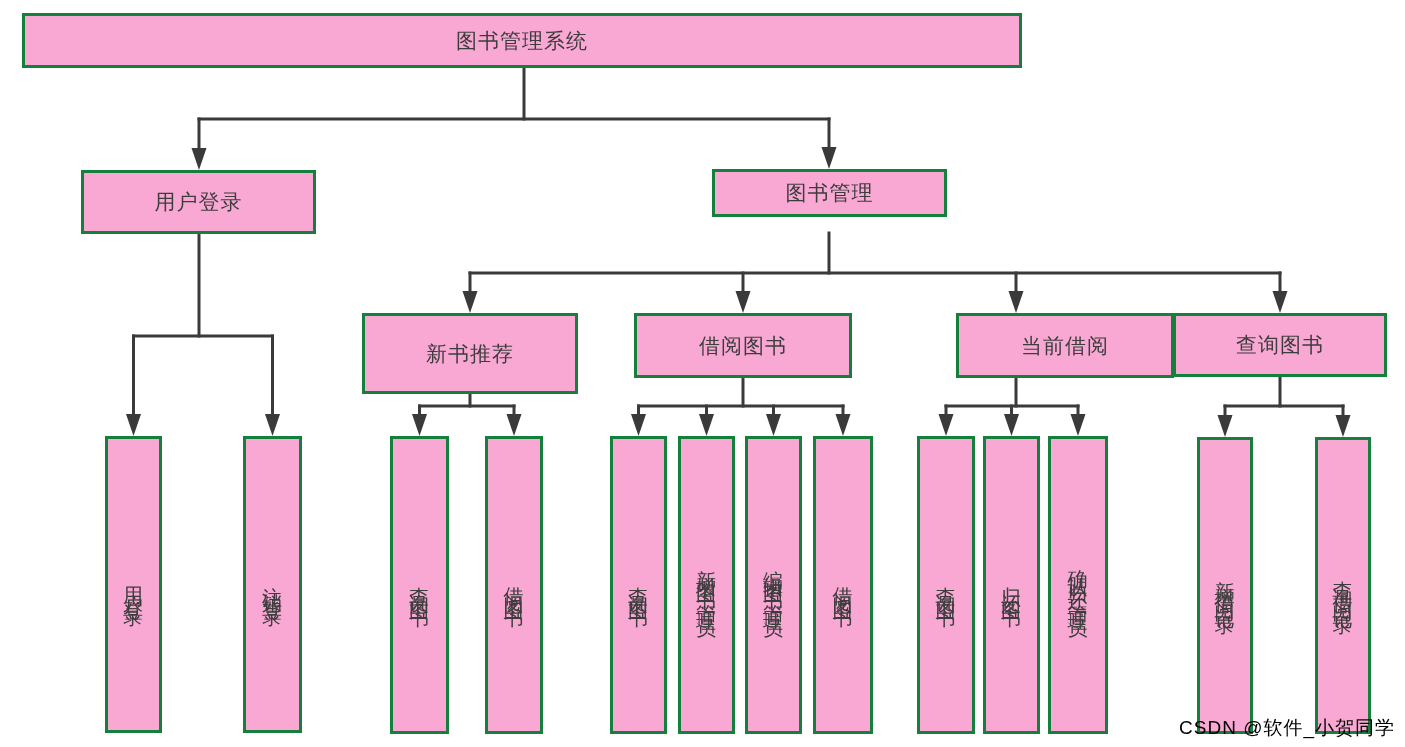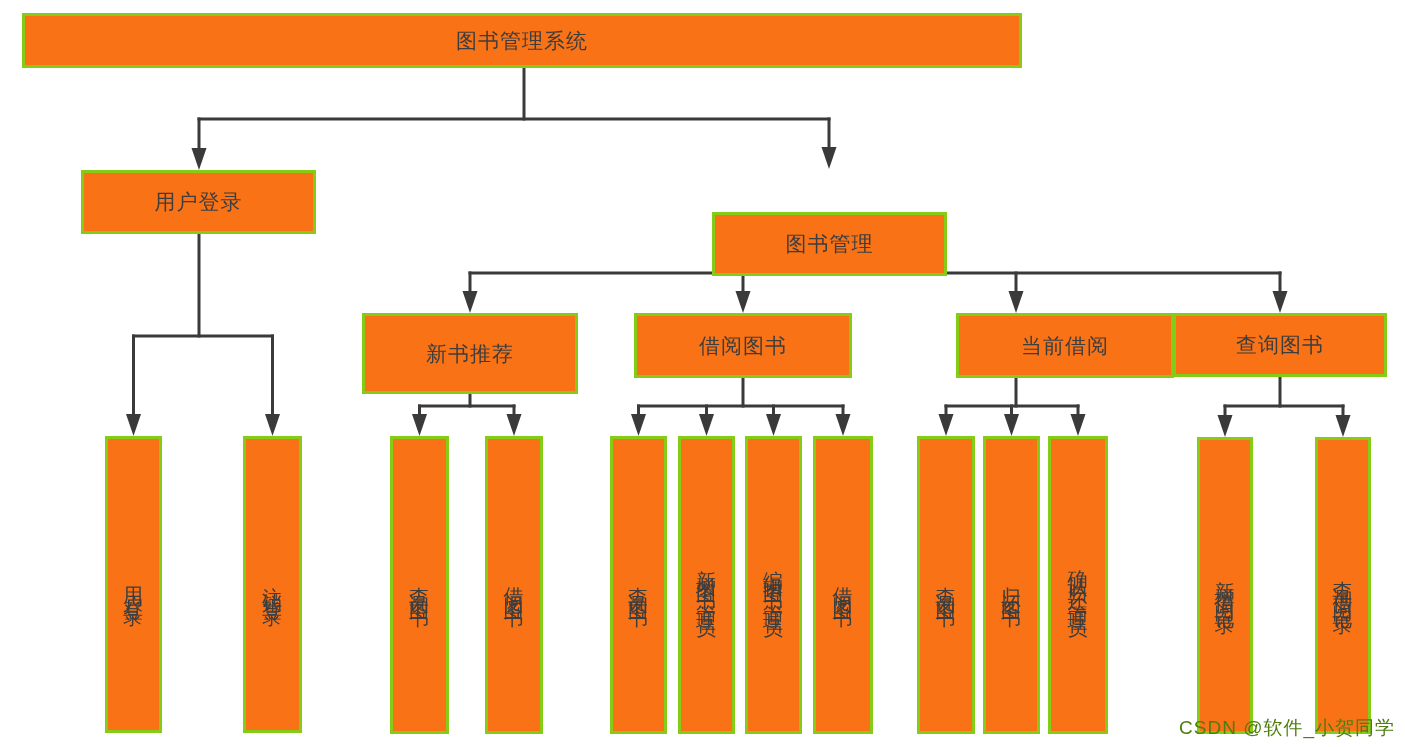--- a/index.html
+++ b/index.html
@@ -7,41 +7,41 @@
     position:relative;
     width:1405px;height:747px;
     background:#ffffff;
     font-family:"Liberation Sans","DejaVu Sans",sans-serif;
     overflow:hidden;
   }
   #connectors{position:absolute;left:0;top:0;z-index:1;}
   .node{
     position:absolute;
     box-sizing:border-box;
-    background:#f97316;
-    border:3px solid #84cc16;
+    background:#f9a8d4;
+    border:3px solid #15803d;
     display:flex;
     align-items:center;
     justify-content:center;
     color:#3d3d3d;
     z-index:2;
   }
   .hnode{font-size:21px;letter-spacing:1px;}
   .vnode{
     font-size:20px;
     writing-mode:vertical-rl;
     text-orientation:mixed;
     letter-spacing:7px;
     line-height:1.0;
   }
   #watermark{
     position:absolute;
     right:10px;bottom:6px;
     font-size:19px;
-    color:#4d7c0f;
+    color:#000000;
     z-index:3;
     pointer-events:none;
     letter-spacing:1px;
   }
 </style>
 </head>
 <body>
 
 <div id="stage">
 
@@ -96,21 +96,21 @@
       <line x1="1225" y1="406" x2="1343" y2="406" stroke="#3a3a3a" stroke-width="3" stroke-linecap="square"></line>
       <line x1="1225" y1="406" x2="1225" y2="419" stroke="#3a3a3a" stroke-width="3" stroke-linecap="square"></line>
       <polygon points="1217.5,415 1232.5,415 1225,437" fill="#3a3a3a"></polygon>
       <line x1="1343" y1="406" x2="1343" y2="419" stroke="#3a3a3a" stroke-width="3" stroke-linecap="square"></line>
       <polygon points="1335.5,415 1350.5,415 1343,437" fill="#3a3a3a"></polygon>
     </svg>
 
   <div class="node hnode" style="left:22px;top:13px;width:1000px;height:55px;">图书管理系统</div>
 
   <div class="node hnode" style="left:81px;top:170px;width:235px;height:64px;">用户登录</div>
-  <div class="node hnode" style="left:712px;top:169px;width:235px;height:64px;margin-top:43px;">图书管理</div>
+  <div class="node hnode" style="left:712px;top:169px;width:235px;height:48px;">图书管理</div>
 
   <div class="node hnode" style="left:362px;top:313px;width:216px;height:81px;">新书推荐</div>
   <div class="node hnode" style="left:634px;top:313px;width:218px;height:65px;">借阅图书</div>
   <div class="node hnode" style="left:956px;top:313px;width:218px;height:65px;">当前借阅</div>
   <div class="node hnode" style="left:1173px;top:313px;width:214px;height:64px;">查询图书</div>
 
   <div class="node vnode" style="left:105px;top:436px;width:57px;height:297px;">用户登录</div>
   <div class="node vnode" style="left:243px;top:436px;width:59px;height:297px;">注销登录</div>
 
   <div class="node vnode" style="left:390px;top:436px;width:59px;height:298px;">查询图书</div>

